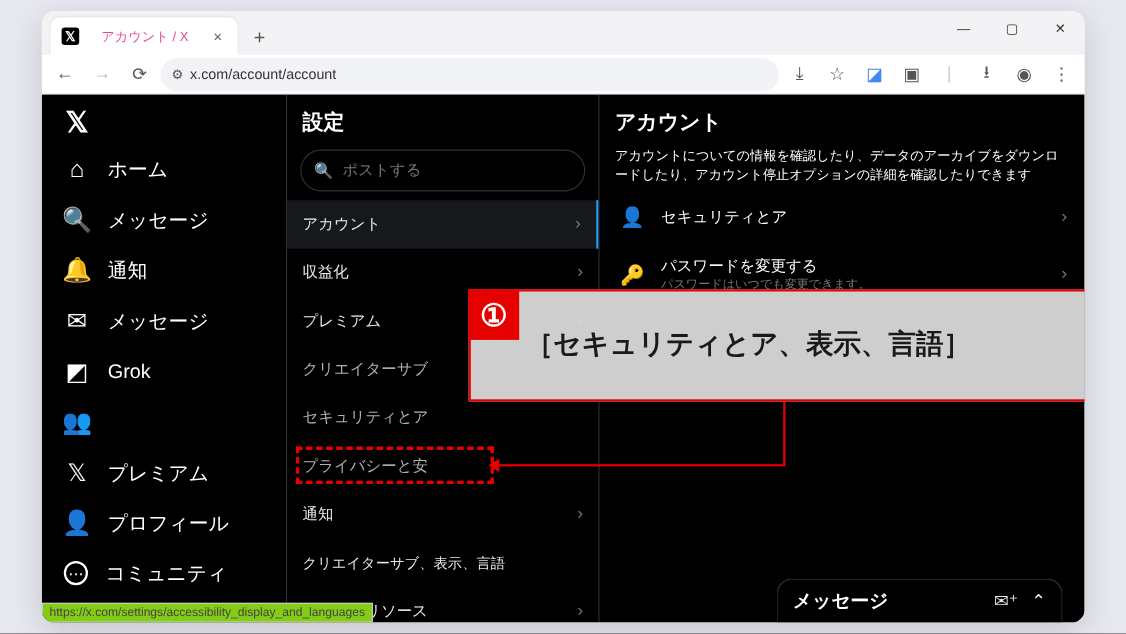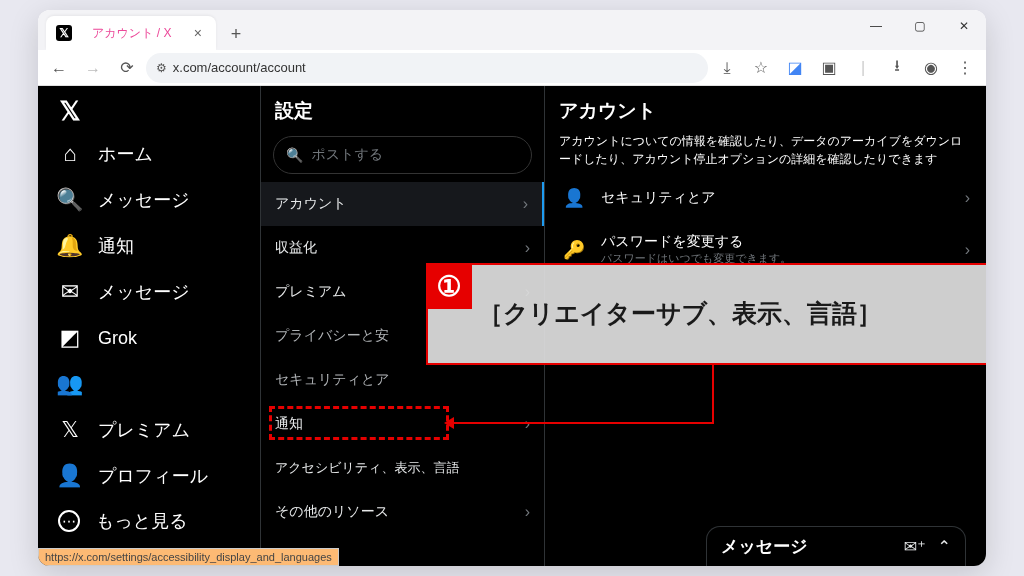--- a/index.html
+++ b/index.html
@@ -38,21 +38,21 @@
 .detdesc{font-size:12px;color:#ffffff;line-height:1.5;margin-bottom:7px}
 .drow{display:flex;align-items:center;gap:12px;padding:12px 2px}
 .dicon{width:28px;display:flex;justify-content:center;color:#71767b;font-size:18px}
 .drow .txts{flex:1;display:flex;flex-direction:column}
 .drow .t1{font-size:14px;color:#fff;font-weight:500}
 .drow .t2{font-size:11px;color:#71767b}
 .dchev{color:#71767b}
 .msgdock{position:absolute;right:20px;bottom:0;width:260px;height:40px;background:#000;border:1px solid #2f3336;border-bottom:none;border-radius:14px 14px 0 0;display:flex;align-items:center;padding:0 14px;gap:10px;box-shadow:0 -2px 14px rgba(0,0,0,.6)}
 .msgdock .ml{font-size:17px;font-weight:bold;color:#fff}
 .msgdock .mic{margin-left:auto;display:flex;gap:12px;color:#e7e9ea}
-.statusbar{position:absolute;left:0;bottom:0;background:#fdba74;border:1px solid #ccc;padding:2px 6px;font-size:11px;color:#444}
+.statusbar{position:absolute;left:0;bottom:0;background:#84cc16;border:1px solid #ccc;padding:2px 6px;font-size:11px;color:#444}
 .callout{position:absolute;left:388px;top:253px;width:576px;height:102px;border:2px solid #e60000;background:rgba(222,222,222,.93);z-index:40;display:flex;align-items:center}
 .callnum{position:absolute;left:-2px;top:-2px;width:46px;height:46px;background:#e60000;display:flex;align-items:center;justify-content:center}
 .callnum span{color:#fff;font-size:28px;font-weight:bold}
 .calltext{margin-left:50px;color:#1a1a1a;font-size:25px;font-weight:600;line-height:1.35}
 .dashhl{position:absolute;left:231px;top:396px;width:180px;height:34px;border:3px dashed #e60000;z-index:35}
 .arrowline{position:absolute;z-index:36;background:#e60000}
 .arrowhead{position:absolute;z-index:36;width:0;height:0}
 </style>
 </head>
 <body>
@@ -119,21 +119,21 @@
       <div class="nitem">
           <span class="ic">𝕏</span>
           <span>プレミアム</span>
         </div>
       <div class="nitem">
           <span class="ic">👤</span>
           <span>プロフィール</span>
         </div>
       <div class="nitem">
           <span class="ic" style="border:2px solid #fff;border-radius:50%;width:22px;height:22px;font-size:14px;line-height:18px">⋯</span>
-          <span>もっと見る</span>
+          <span>コミュニティ</span>
         </div>
       <div class="postbtn">ポストする</div>
 
     </div>
 
     <div class="setcol">
       <div class="sethdr">設定</div>
       <div class="searchwrap">
         <div class="searchbox">
           <span>🔍</span>
@@ -146,31 +146,34 @@
         </div>
       <div class="srow">
           <span>収益化</span>
           <span class="chev">›</span>
         </div>
       <div class="srow">
           <span>プレミアム</span>
           <span class="chev">›</span>
         </div>
       <div class="srow sub">
-          <span>プライバシーと安</span>
+          <span>クリエイターサブ</span>
         </div>
       <div class="srow sub">
           <span>セキュリティとア</span>
         </div>
+      <div class="srow sub">
+          <span>プライバシーと安</span>
+        </div>
       <div class="srow">
           <span>通知</span>
           <span class="chev">›</span>
         </div>
       <div class="srow" style="font-size:13px">
-          <span>アクセシビリティ、表示、言語</span>
+          <span>クリエイターサブ、表示、言語</span>
         </div>
       <div class="srow">
           <span>その他のリソース</span>
           <span class="chev">›</span>
         </div>
 
     </div>
 
     <div class="detcol">
       <div class="dethdr">アカウント</div>
@@ -200,21 +203,21 @@
       </div>
     </div>
   </div>
 
   <div class="dashhl"></div>
   <div class="callout">
     <div class="callnum">
         <span>①</span>
       </div>
     <div class="calltext">
-      <span>［クリエイターサブ、表示、言語］</span><br>
+      <span>［セキュリティとア、表示、言語］</span><br>
     </div>
   </div>
   <div class="arrowline" style="left:674px;top:355px;width:2px;height:58px"></div>
   <div class="arrowline" style="left:414px;top:412px;width:262px;height:2px"></div>
   <div class="arrowhead" style="left:406px;top:407px;border-top:6px solid transparent;border-bottom:6px solid transparent;border-right:10px solid #e60000"></div>
 
   <div class="statusbar">https://x.com/settings/accessibility_display_and_languages</div>
 </div>
 
 </body></html>

